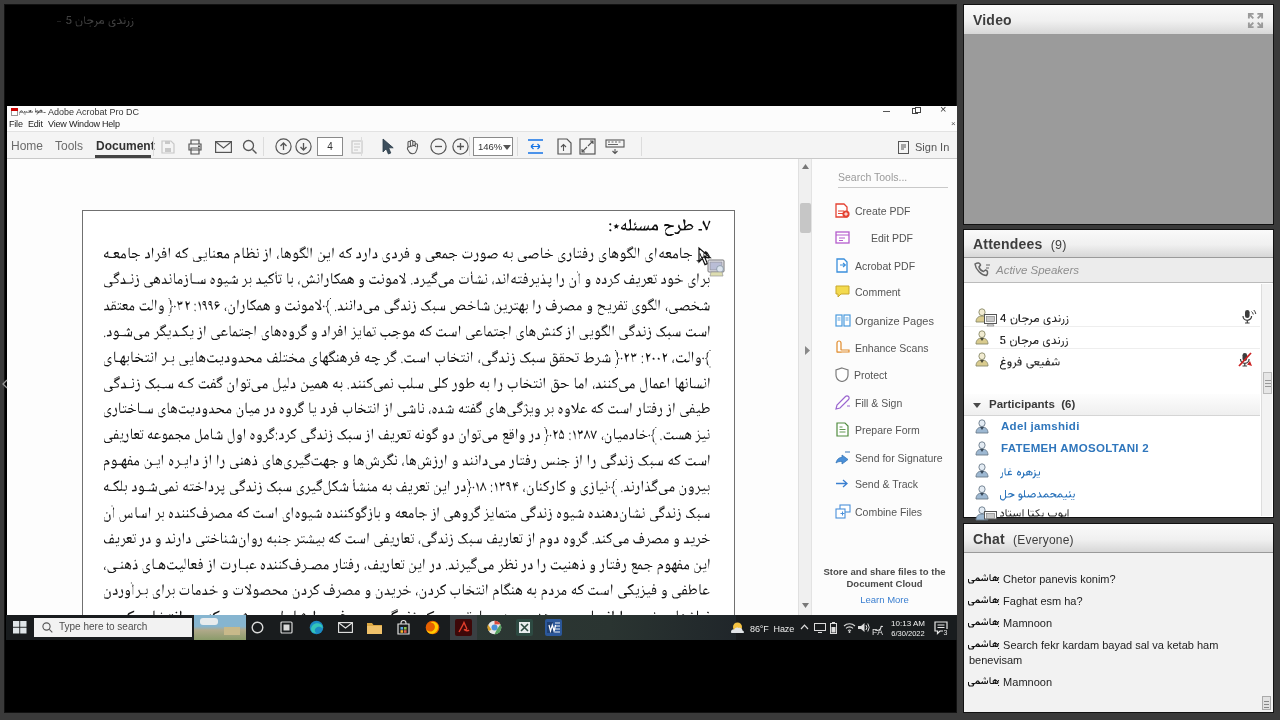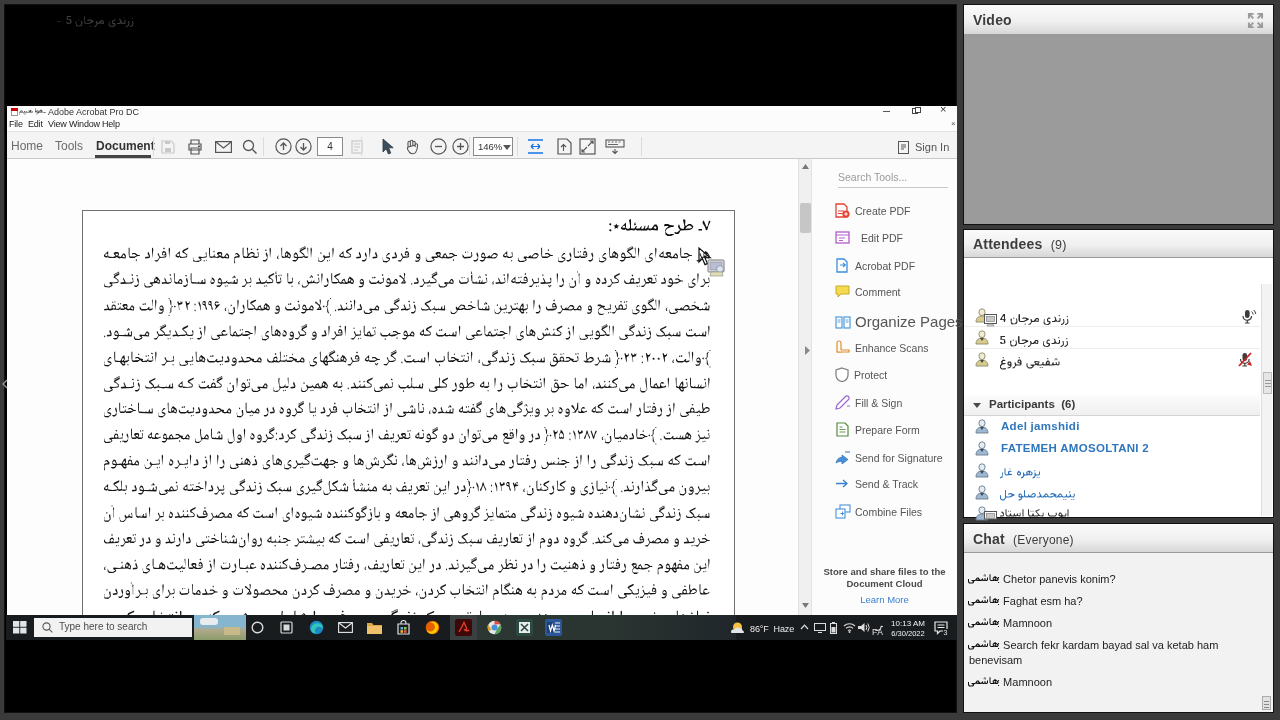--- a/index.html
+++ b/index.html
@@ -142,29 +142,29 @@
 <div style="height:27.4px;font-size:10.5px;color:#555;white-space:nowrap"><svg width="15" height="15" viewBox="0 0 15 15" style="vertical-align:-3px">
               <path d="M1 1h8l3 3v10H1z" fill="#fff" stroke="#e44232" stroke-width="1.3"></path>
               <path d="M3 8h6M3 10.5h6" stroke="#e44232"></path>
               <circle cx="11" cy="11" r="3.6" fill="#e44232"></circle>
               <path d="M11 9.2v3.6M9.2 11h3.6" stroke="#fff"></path>
             </svg><span style="margin-left:5px">Create PDF</span></div>
 <div style="height:27.4px;font-size:10.5px;color:#555;white-space:nowrap"><svg width="15" height="15" viewBox="0 0 15 15" style="vertical-align:-3px">
               <rect x="1" y="2" width="13" height="11" fill="#fff" stroke="#b45ccc" stroke-width="1.3"></rect>
               <path d="M1 5h13" stroke="#b45ccc"></path>
               <path d="M4 8l6 0M4 10.5h4" stroke="#b45ccc"></path>
-            </svg><span style="margin-left:11px">Edit PDF</span></div>
+            </svg><span style="margin-left:21px">Edit PDF</span></div>
 <div style="height:27.4px;font-size:10.5px;color:#555;white-space:nowrap"><svg width="15" height="15" viewBox="0 0 15 15" style="vertical-align:-3px">
               <path d="M2 1h7l3 3v10H2z" fill="#fff" stroke="#3a8fdc" stroke-width="1.3"></path>
               <path d="M5 7h5M8 5l2.4 2L8 9" fill="none" stroke="#3a8fdc" stroke-width="1.1"></path>
             </svg><span style="margin-left:5px">Acrobat PDF</span></div>
 <div style="height:27.4px;font-size:10.5px;color:#555;white-space:nowrap"><svg width="15" height="13" viewBox="0 0 15 13" style="vertical-align:-2px">
               <path d="M1 1h13v8H6l-3 3v-3H1z" fill="#f3da4e" stroke="#c9a82c" stroke-width="1"></path>
             </svg><span style="margin-left:5px">Comment</span></div>
-<div style="height:27.4px;font-size:15px;color:#555;white-space:nowrap"><svg width="16" height="15" viewBox="0 0 16 15" style="vertical-align:-3px">
+<div style="height:27.4px;font-size:11px;color:#555;white-space:nowrap"><svg width="16" height="15" viewBox="0 0 16 15" style="vertical-align:-3px">
               <rect x="1" y="2" width="6" height="11" fill="#fff" stroke="#4a9add" stroke-width="1.2"></rect>
               <rect x="9" y="2" width="6" height="11" fill="#fff" stroke="#4a9add" stroke-width="1.2"></rect>
               <path d="M2.5 5h3M2.5 7h3M10.5 5h3M10.5 7h3" stroke="#4a9add" stroke-width=".9"></path>
             </svg><span style="margin-left:4px">Organize Pages</span></div>
 <div style="height:27.4px;font-size:10.5px;color:#555;white-space:nowrap"><svg width="16" height="15" viewBox="0 0 16 15" style="vertical-align:-3px">
               <path d="M2 12V3a2 2 0 014 0v9z" fill="#fff" stroke="#e08b2c" stroke-width="1.2"></path>
               <path d="M2 12h12v-2H6" fill="#fff" stroke="#e08b2c" stroke-width="1.2"></path>
             </svg><span style="margin-left:4px">Enhance Scans</span></div>
 <div style="height:27.4px;font-size:10.5px;color:#555;white-space:nowrap"><svg width="14" height="15" viewBox="0 0 14 15" style="vertical-align:-3px">
               <path d="M7 1l6 2v5c0 3.5-2.7 5.8-6 6.6C3.7 13.8 1 11.5 1 8V3z" fill="#fff" stroke="#7d7d7d" stroke-width="1.2"></path>
@@ -337,20 +337,27 @@
         </g>
       </svg>
   </div>
 </div>
 
 <div class="pod" style="left:963px;top:229px;width:311px;height:289px;background:#fff">
   <div class="phead" style="height:28px">
     <div class="ptitle" style="font-size:14px;top:6px">Attendees&nbsp; <span style="font-weight:normal;font-size:12.5px">(9)</span></div>
   </div>
 
+  <div class="abs" style="left:0;top:28px;right:0;height:25px;background:#ececec;border-bottom:1px solid #bbb">
+    <svg class="ar" style="left:9px;top:4px" width="18" height="16" viewBox="0 0 18 16">
+        <path d="M2 2c3-2 5-1 5.5 1L6 5c.5 2 2.5 4 4.5 4.5l2-1.5c2 .5 3 2.5 1 5.5-5 0-11-6-11.5-11.5z" fill="none" stroke="#666" stroke-width="1.5"></path>
+        <path d="M13 3h4M13 6h3" stroke="#666" stroke-width="1.2"></path>
+      </svg>
+    <span class="abs" style="left:32px;top:6px;font-size:11.5px;font-style:italic;color:#8e8e8e">Active Speakers</span>
+  </div>
 <div class="abs" style="left:0;top:75px;right:13px;height:22px;border-bottom:1px solid #eee;background:#fff"></div>
 <div class="abs" style="left:0;top:97px;right:13px;height:22px;border-bottom:1px solid #eee;background:#fff"></div>
 <div class="abs" style="left:0;top:119px;right:13px;height:22px;background:#fff"></div>
 <svg class="ar" style="left:11px;top:78px" width="16" height="16" viewBox="0 0 16 16">
       <ellipse cx="7" cy="4.2" rx="3.1" ry="3.4" fill="#f2ecd2" stroke="#8a8a6a" stroke-width=".9"></ellipse>
       <path d="M1 14c0-4 2.5-6 6-6s6 2 6 6z" fill="#d9cb8e" stroke="#8a8a6a" stroke-width=".9"></path>
     </svg>
 <svg class="ar" style="left:20px;top:84px" width="13" height="12" viewBox="0 0 13 12">
       <rect x="0.5" y="0.5" width="12" height="9" fill="#fdfdfd" stroke="#555"></rect>
       <rect x="2.5" y="2.5" width="8" height="5" fill="#c8c8c8" stroke="#777" stroke-width=".6"></rect>

